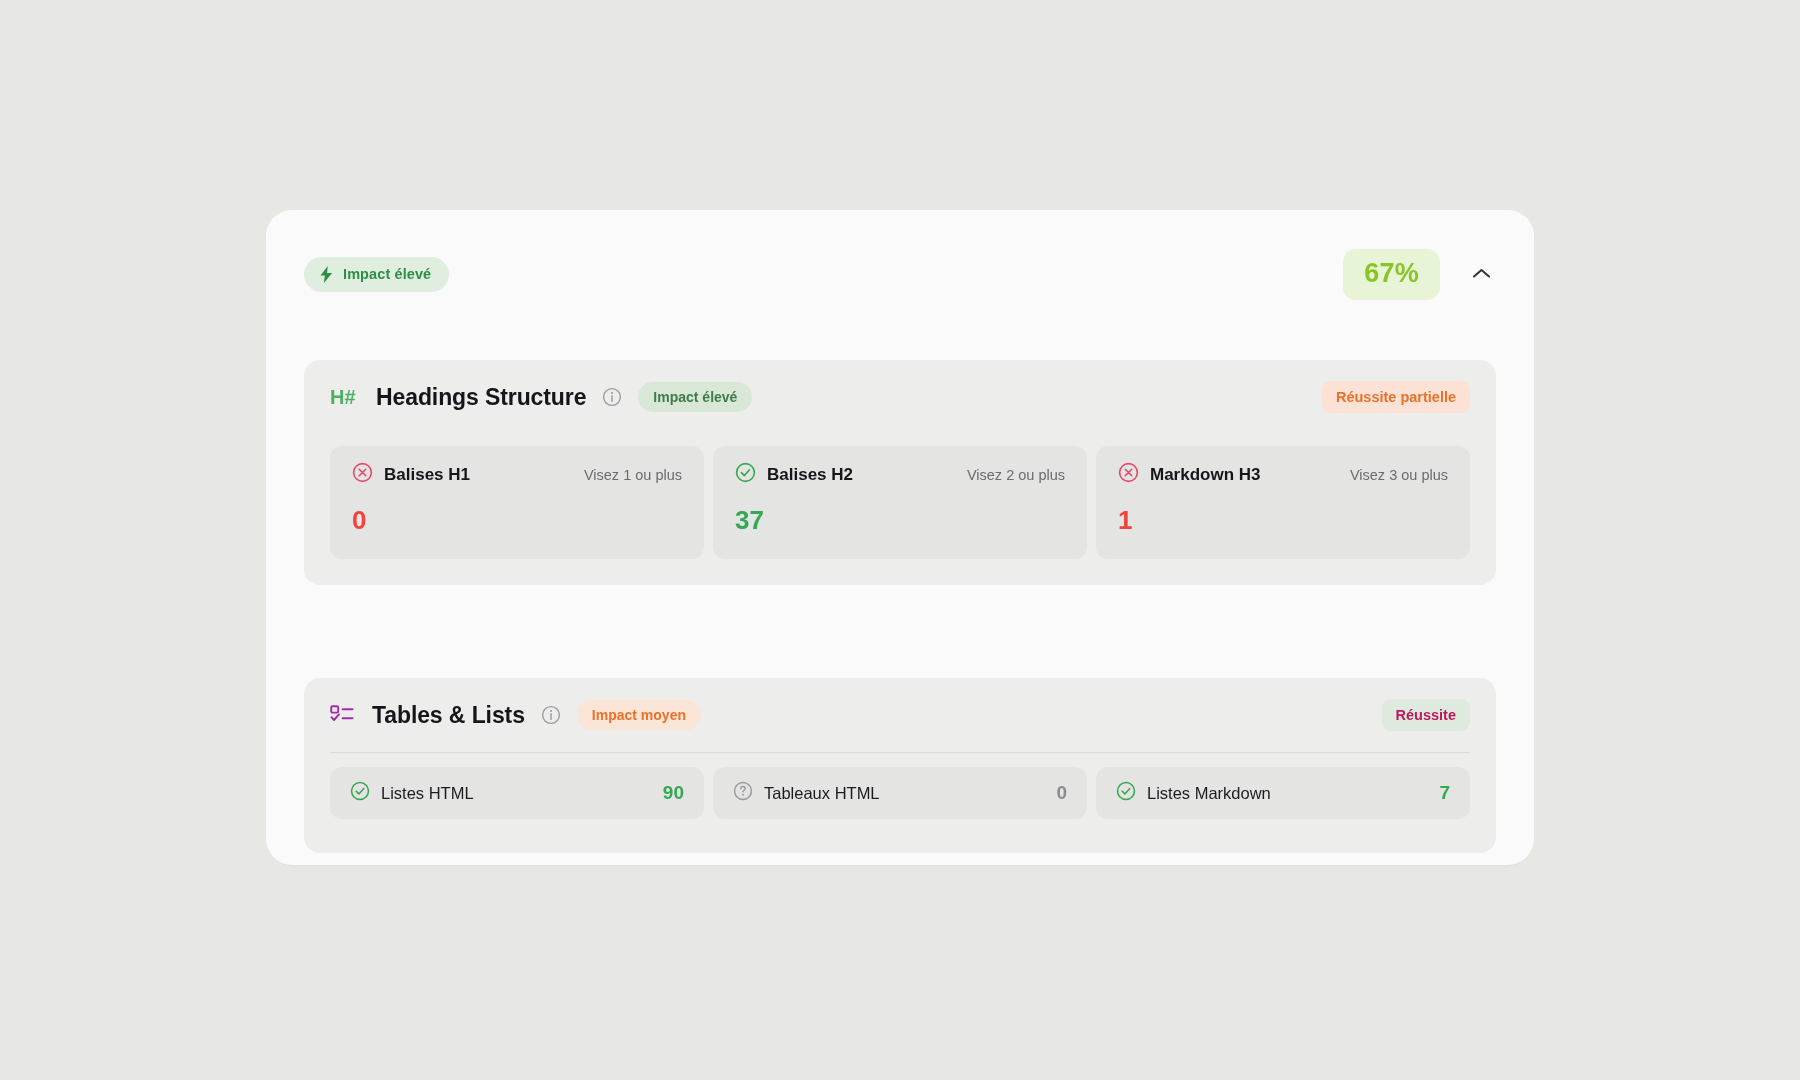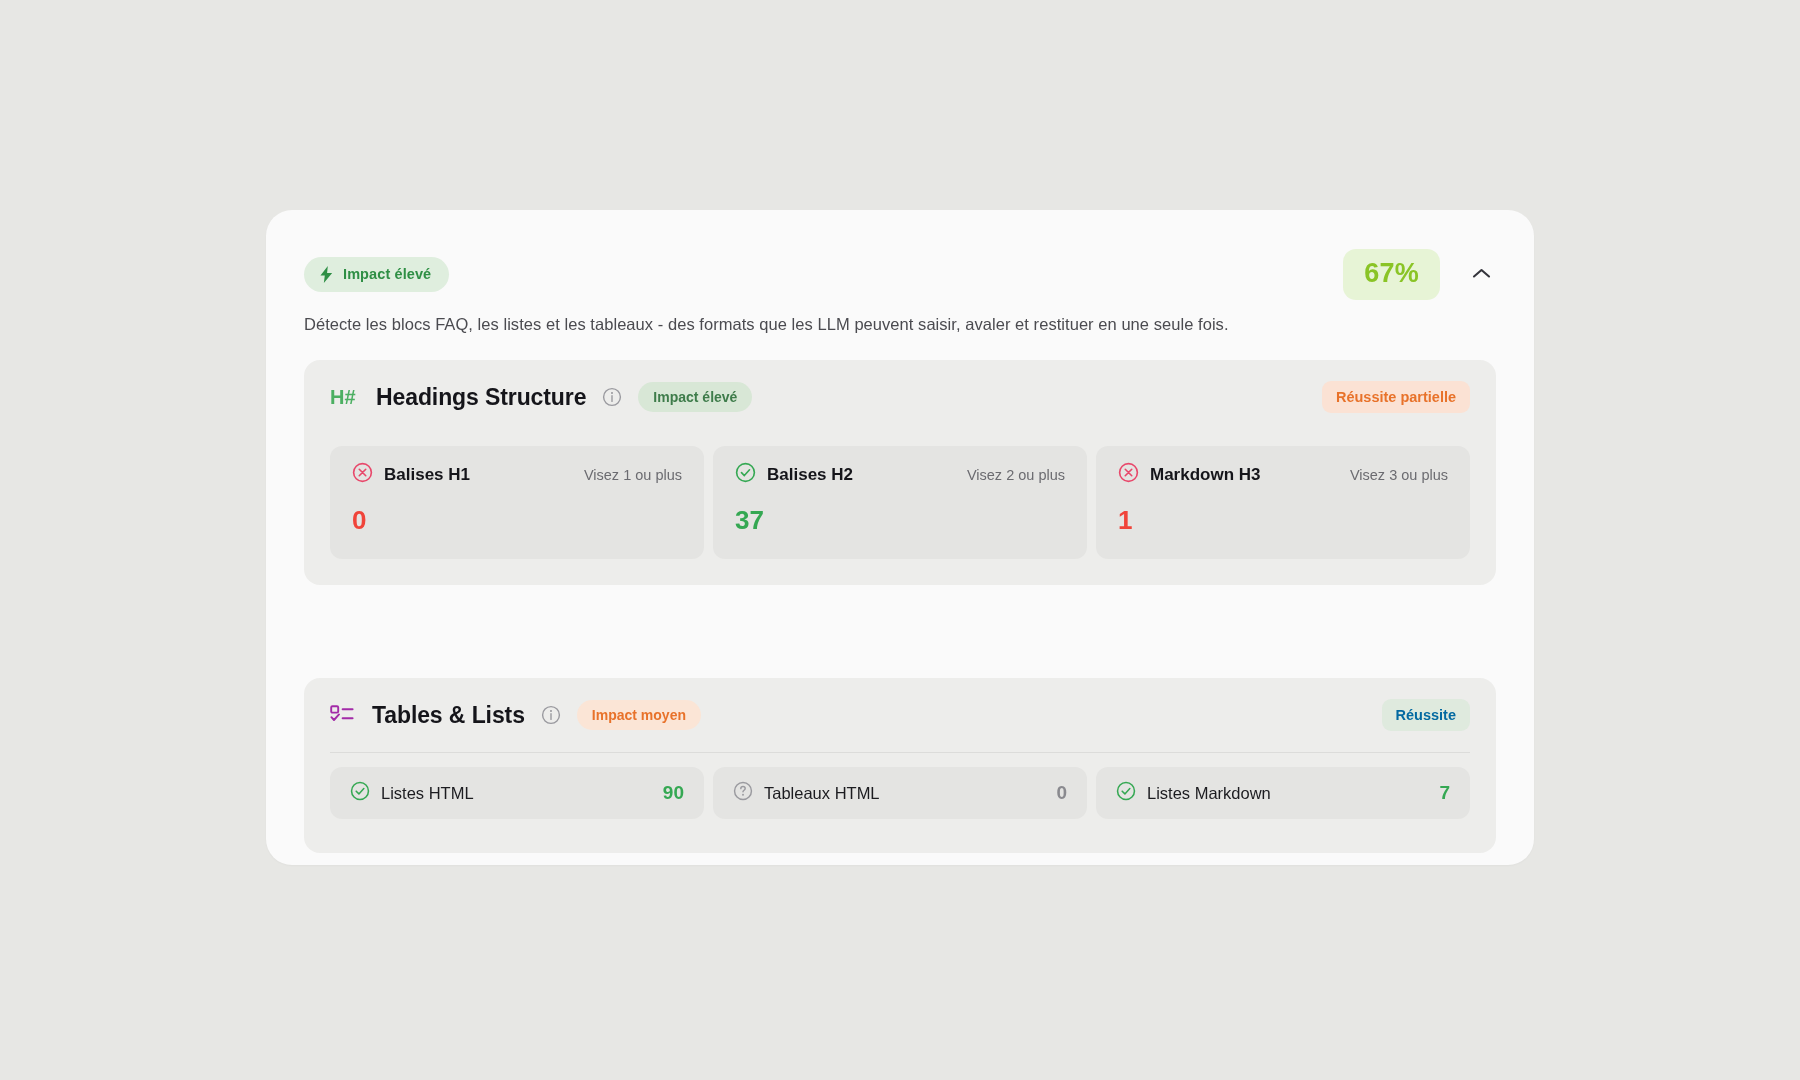--- a/index.html
+++ b/index.html
@@ -137,21 +137,21 @@
   .pill-orange { background: #fbe5d6; color: #e8722a; }
 
   .status-pill {
     border-radius: 9px;
     font-size: 14.5px;
     font-weight: 600;
     padding: 9px 14px;
     line-height: 1;
   }
   .status-partial { background: #fbe2d4; color: #e8722a; }
-  .status-pass    { background: #dfeade; color: #0369a1; }
+  .status-pass    { background: #dfeade; color: #be185d; }
 
   .panel-divider {
     height: 1px;
     background: #dcdcda;
     margin: 0 26px;
   }
 
   
   .metric-grid {
     display: flex;
@@ -249,21 +249,20 @@
         <button class="collapse-btn">
           <span>
             <svg width="19" height="12" viewBox="0 0 19 12" aria-hidden="true">
               <path d="M2 9.5 9.5 3 17 9.5" fill="none" stroke="#35353c" stroke-width="2.1" stroke-linecap="round" stroke-linejoin="round"></path>
             </svg>
           </span>
         </button>
       </div>
     </div>
 
-    <div class="card-desc">Détecte les blocs FAQ, les listes et les tableaux - des formats que les LLM peuvent saisir, avaler et restituer en une seule fois.</div>
 
     <div class="panel panel-headings">
 
       <div class="panel-head">
         <div class="panel-head-left">
           <span class="panel-icon">
             <svg width="30" height="24" viewBox="0 0 30 24" aria-hidden="true">
               <text x="0" y="19" font-family="Liberation Sans, sans-serif" font-size="20" font-weight="700" fill="#4caf62">H#</text>
             </svg>
           </span>

